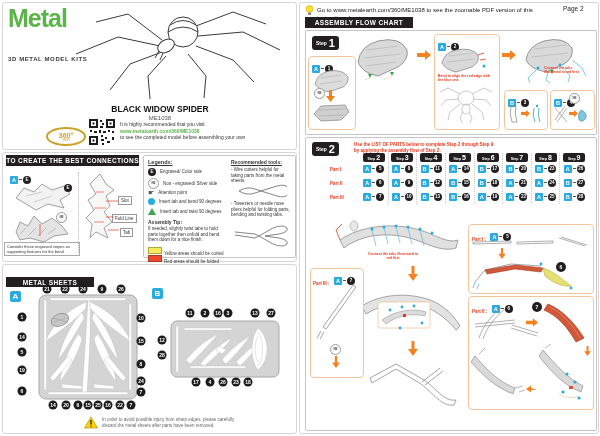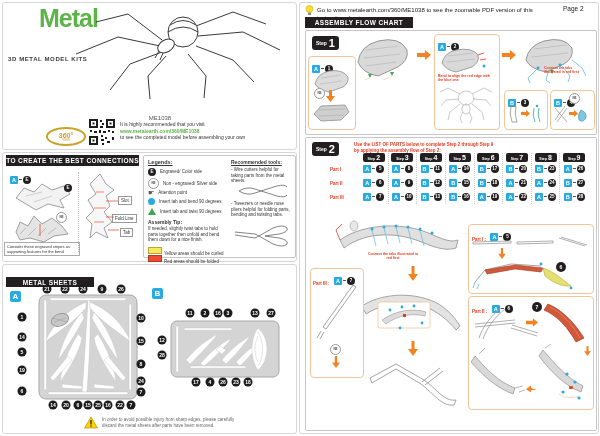--- a/index.html
+++ b/index.html
@@ -42,21 +42,21 @@
   .legrow{display:flex;align-items:center;gap:4px;}
   
   #parts-table{display:flex;}
   .pt-col{flex:1;display:flex;flex-direction:column;align-items:center;padding:0 1px;}
   .pt-col + .pt-col{border-left:1px dotted #c9c9c9;}
   .pt-head{background:#231F20;border-radius:2px;color:#fff;display:flex;align-items:baseline;
            justify-content:center;gap:1px;width:22px;height:9px;}
   .pt-head .pt-word{font-size:3.5px;font-weight:bold;}
   .pt-head .pt-num{font-size:7px;font-weight:bold;line-height:9px;}
   .pt-cell{height:14px;display:flex;align-items:center;justify-content:center;}
-  .logo{color:#5CB449;font-weight:bold;font-size:25px;line-height:20px;letter-spacing:-1px;margin-left:31px;}
+  .logo{color:#5CB449;font-weight:bold;font-size:25px;line-height:20px;letter-spacing:-1px;}
   .logo .dot{color:#E8391D;}
 </style>
 </head>
 <body>
 
 <div class="page">
 
   <div class="ab frame" style="left:2px;top:2px;width:293px;height:146px;"></div>
   <div class="ab frame" style="left:2px;top:152px;width:293px;height:108px;"></div>
   <div class="ab frame" style="left:2px;top:264px;width:293px;height:168px;"></div>
@@ -78,20 +78,21 @@
       <polyline points="138,44 175,58 196,80"></polyline>
       <polyline points="130,52 148,74 146,96"></polyline>
       <circle cx="125" cy="30" r="15" fill="#fff"></circle>
       <path d="M112,23 Q125,14 138,23"></path>
       <path d="M110,30 Q125,20 140,30"></path>
       <ellipse cx="108" cy="44" rx="9" ry="6" fill="#fff" transform="rotate(-30 108 44)"></ellipse>
       <path d="M101,49 L97,56 M105,51 L102,58"></path>
     </g>
   </svg>
 
+  <div class="ab ctr b" style="left:60px;top:104px;width:200px;font-size:8.5px;color:#111;">BLACK WIDOW SPIDER</div>
   <div class="ab ctr t6" style="left:60px;top:115px;width:200px;color:#555;">ME1038</div>
 
   <div class="ab" style="left:46px;top:127px;width:36px;height:15px;border:2px solid #C9A227;border-radius:50%;
        display:flex;flex-direction:column;align-items:center;justify-content:center;">
     <span class="b" style="font-size:7px;color:#C9A227;line-height:7px;">360°</span>
     <span style="font-size:3px;color:#C9A227;line-height:3px;">VIEW</span>
   </div>
 
   <svg class="ab" style="left:88px;top:118px;" width="28" height="28" viewBox="0 0 28 28">
     <rect width="28" height="28" fill="#fff"></rect>

